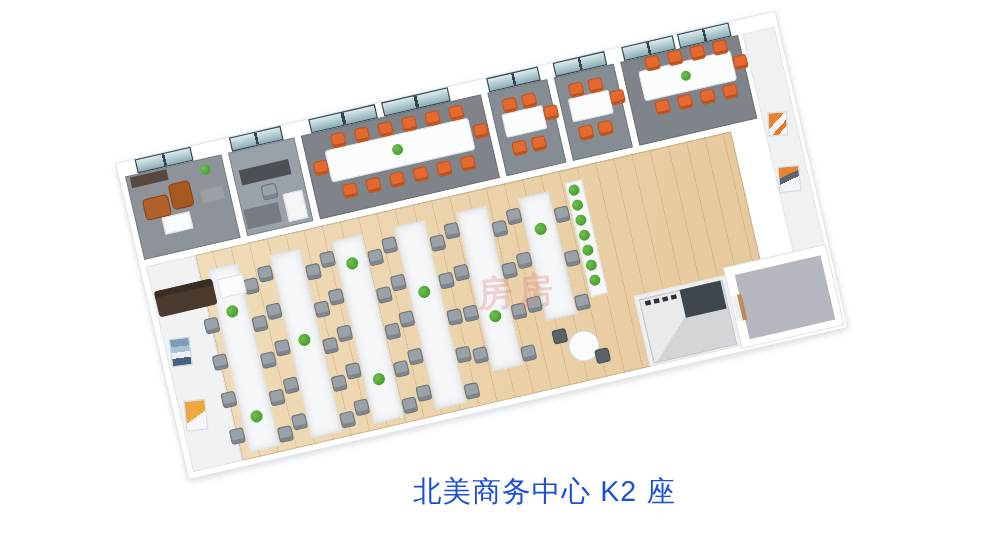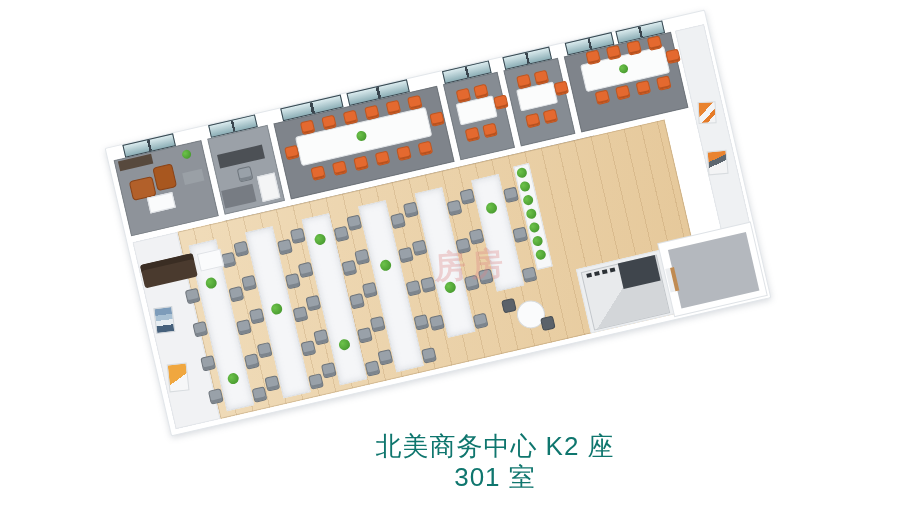--- a/index.html
+++ b/index.html
@@ -3,21 +3,21 @@
 <meta charset="utf-8">
 <style>
   html,body{margin:0;padding:0;background:#fff;}
   .scene{position:relative;width:900px;height:505px;background:#ffffff;overflow:hidden;
          font-family:"Liberation Sans","DejaVu Sans",sans-serif;}
   .plan{position:absolute;left:130px;top:75px;width:616px;height:296px;
         transform:rotate(-13deg);transform-origin:center center;background:#ffffff;}
   .watermark{position:absolute;left:434px;top:244px;font-size:32px;font-weight:700;
         color:#dd8585;opacity:.33;letter-spacing:5px;transform:rotate(-4deg);
         font-family:"DejaVu Sans","Liberation Sans",sans-serif;}
-  .caption{position:absolute;left:90px;right:0;top:431px;text-align:center;color:#0f766e;}
+  .caption{position:absolute;left:90px;right:0;top:431px;text-align:center;color:#1d4ed8;}
   .caption div{font-size:26px;line-height:31px;letter-spacing:1px;}
 </style>
 </head>
 <body>
 
 <div class="scene">
   <div class="plan" id="plan">
       <div style="position: absolute; left: 0px; top: 0px; width: 614px; height: 294px; border: 1px solid rgb(226, 230, 234); border-radius: 2px; background: rgb(255, 255, 255); box-shadow: rgba(120, 130, 145, 0.28) 0px 2px 6px;"></div>
       <div style="position: absolute; left: 6px; top: 14px; width: 90px; height: 78px; background: rgb(142, 147, 154); box-shadow: rgba(60, 66, 72, 0.25) 0px 0px 0px 1px inset;"></div>
       <div style="position: absolute; left: 102px; top: 14px; width: 62px; height: 78px; background: rgb(155, 161, 168); box-shadow: rgba(60, 66, 72, 0.25) 0px 0px 0px 1px inset;"></div>
@@ -179,15 +179,14 @@
       <div style="position: absolute; left: 8px; top: 122px; width: 54px; height: 24px; background: rgb(74, 58, 46); border-radius: 3px; box-shadow: rgb(58, 45, 35) 0px 6px 0px inset;"></div>
       <div style="position: absolute; left: 66px; top: 124px; width: 22px; height: 16px; background: rgb(250, 251, 252); border: 1px solid rgb(223, 226, 230);"></div>
       <div style="position: absolute; left: 10px; top: 168px; width: 17px; height: 24px; background: linear-gradient(rgb(125, 156, 186) 0px, rgb(125, 156, 186) 28%, rgb(169, 193, 212) 28%, rgb(169, 193, 212) 50%, rgb(232, 238, 242) 50%, rgb(232, 238, 242) 72%, rgb(70, 97, 124) 72%); border: 1px solid rgb(207, 212, 216); transform: rotate(6deg);"></div>
       <div style="position: absolute; left: 10px; top: 226px; width: 18px; height: 26px; background: linear-gradient(150deg, rgb(240, 167, 63) 0px, rgb(240, 167, 63) 55%, rgb(246, 247, 248) 55%); border: 1px solid rgb(216, 220, 223); transform: rotate(7deg);"></div>
       <div style="position: absolute; left: 586px; top: 90px; width: 16px; height: 20px; background: linear-gradient(135deg, rgb(233, 131, 47) 0px, rgb(233, 131, 47) 40%, rgb(243, 244, 245) 40%, rgb(243, 244, 245) 62%, rgb(229, 123, 40) 62%, rgb(229, 123, 40) 78%, rgb(243, 244, 245) 78%); border: 1px solid rgb(216, 220, 223); transform: rotate(10deg);"></div>
       <div style="position: absolute; left: 584px; top: 140px; width: 18px; height: 22px; background: linear-gradient(160deg, rgb(233, 131, 47) 0px, rgb(233, 131, 47) 35%, rgb(93, 103, 112) 35%, rgb(93, 103, 112) 55%, rgb(243, 244, 245) 55%); border: 1px solid rgb(216, 220, 223); transform: rotate(8deg);"></div>
     </div>
   <div class="watermark">房房</div>
   <div class="caption">
     <div>北美商务中心 K2 座</div>
-    <div>301 室</div>
   </div>
 </div>
 
 </body></html>

